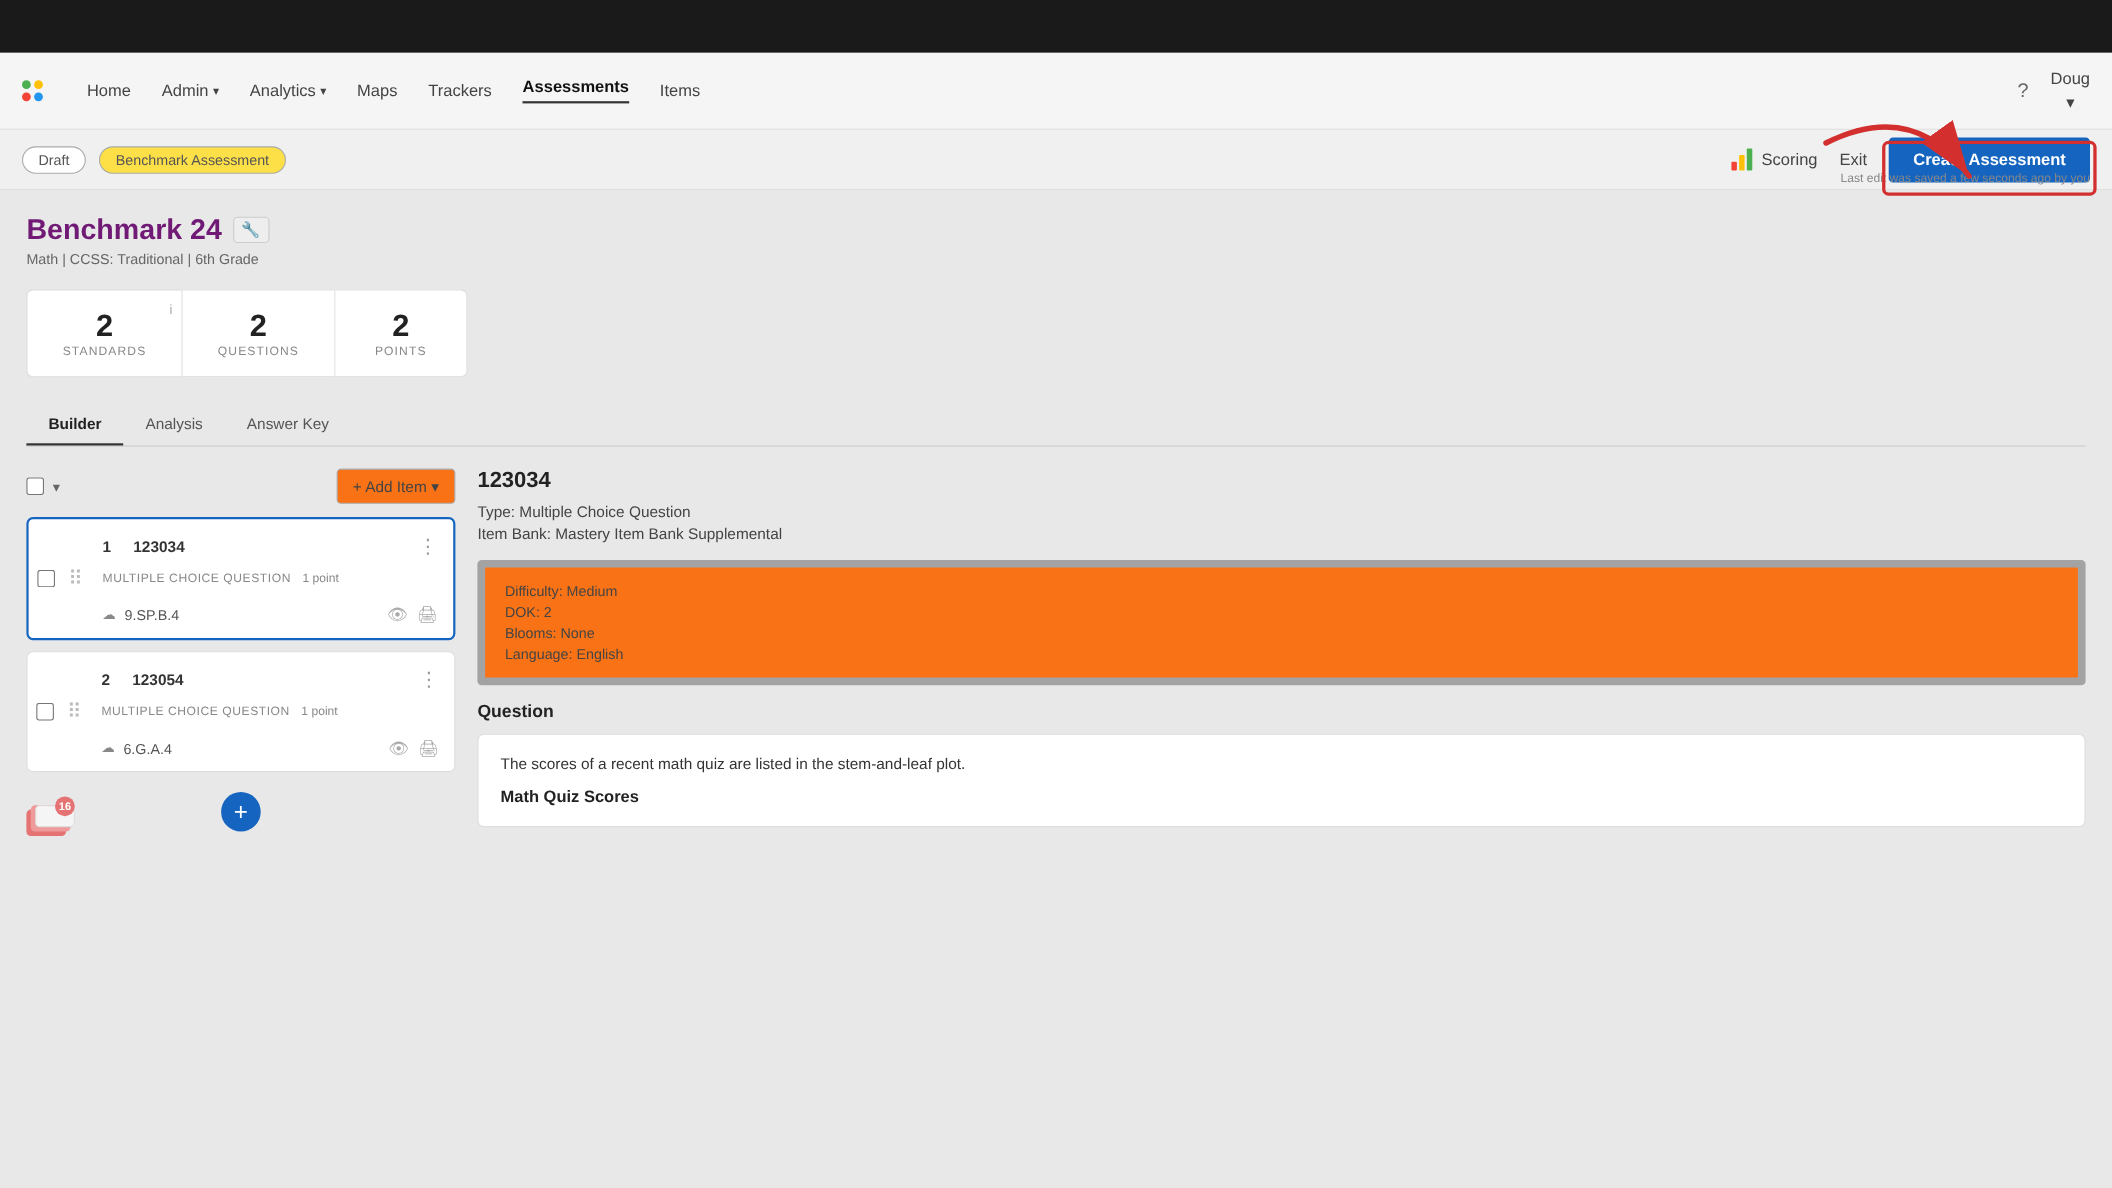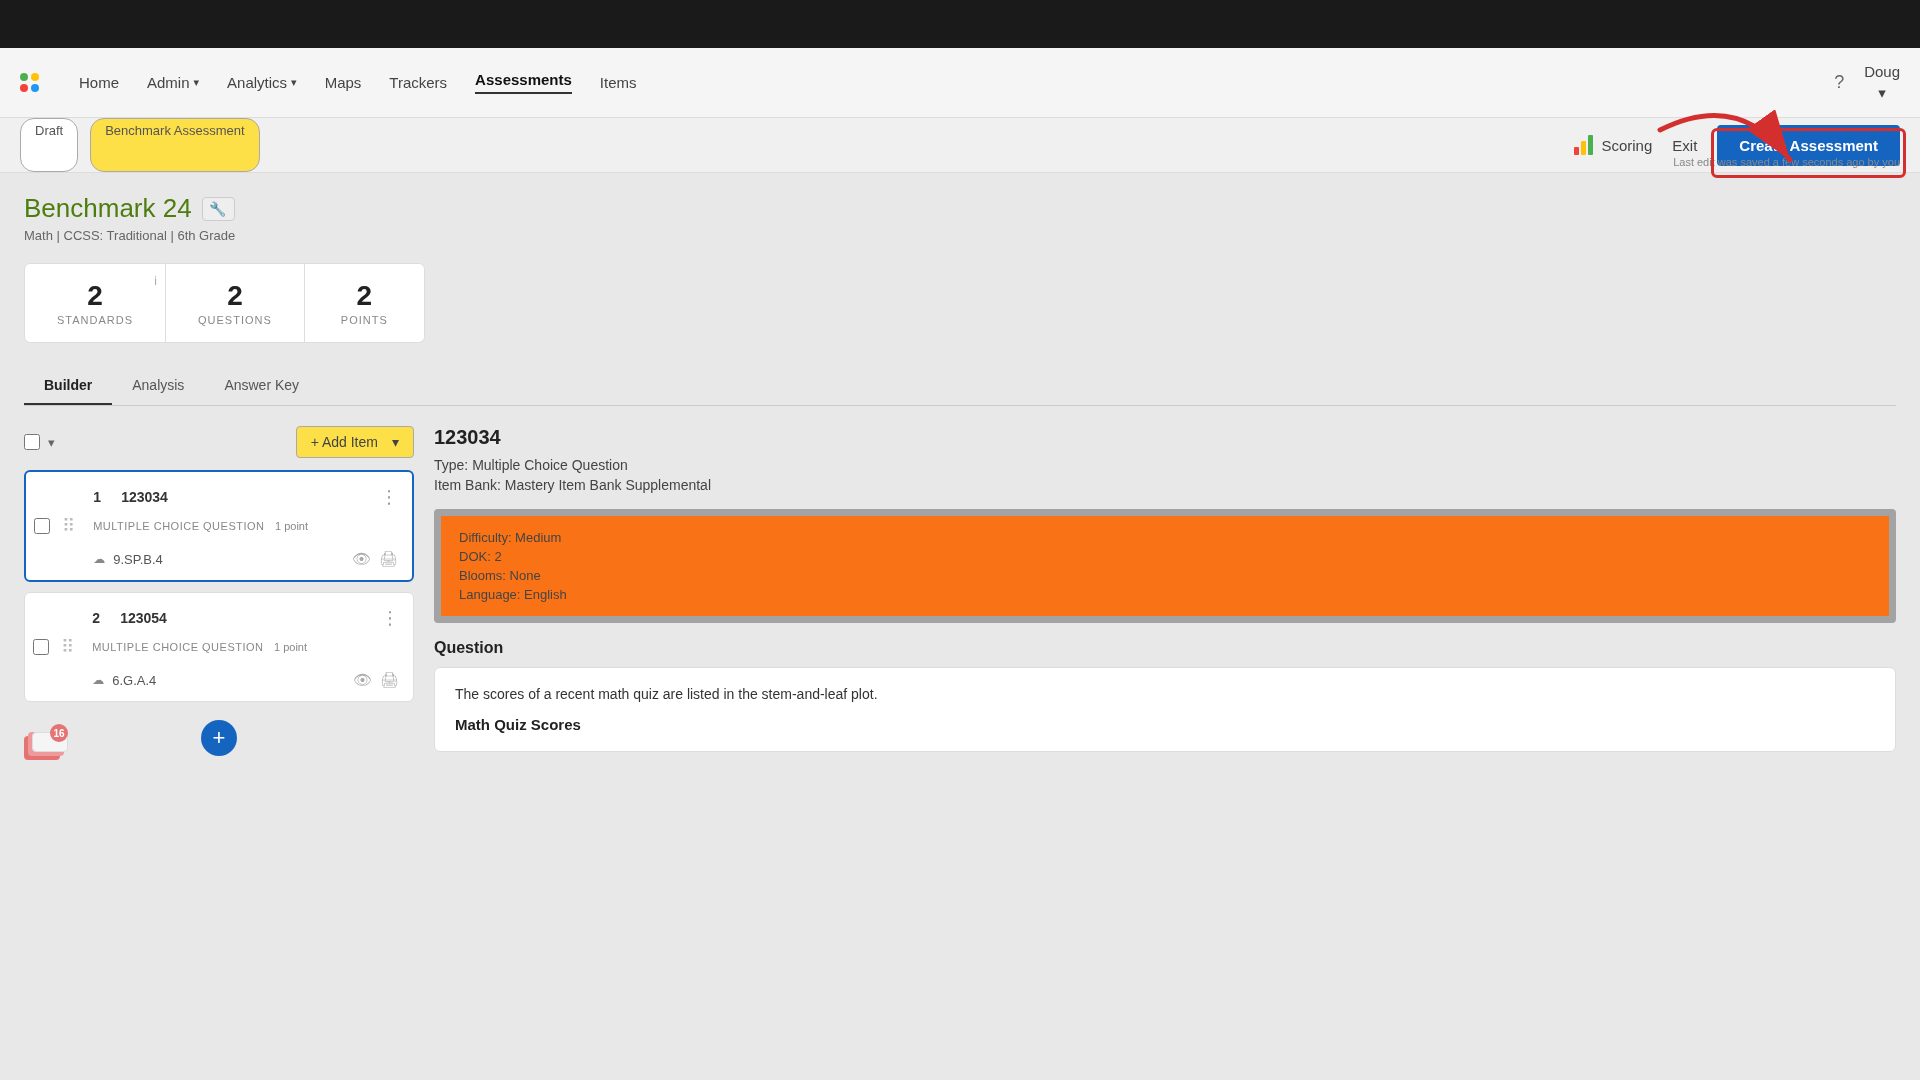--- a/index.html
+++ b/index.html
@@ -20,34 +20,34 @@
 
     .nav-items { display: flex; align-items: center; gap: 28px; flex: 1; }
     .nav-item { font-size: 15px; color: #444; cursor: pointer; text-decoration: none; white-space: nowrap; }
     .nav-item.active { color: #111; font-weight: 600; border-bottom: 2px solid #333; padding-bottom: 4px; }
     .nav-item-with-arrow { display: flex; align-items: center; gap: 4px; }
     .nav-right { display: flex; align-items: center; gap: 20px; margin-left: auto; }
     .nav-help { font-size: 18px; color: #666; cursor: pointer; }
     .nav-user { display: flex; align-items: center; gap: 4px; font-size: 15px; color: #444; cursor: pointer; flex-direction: column; }
 
     
-    .action-bar { background: #f0f0f0; border-bottom: 1px solid #ddd; height: 55px; display: flex; padding: 0 20px; gap: 12px; position: relative; }
+    .action-bar { background: #f0f0f0; border-bottom: 1px solid #ddd; height: 55px; display: flex; align-items: center; padding: 0 20px; gap: 12px; position: relative; }
     .badge-draft { background: white; border: 1px solid #aaa; border-radius: 14px; padding: 4px 14px; font-size: 13px; color: #555; }
     .badge-benchmark { background: #fde047; border: 1px solid #aaa; border-radius: 14px; padding: 4px 14px; font-size: 13px; color: #555; }
     .action-bar-right { margin-left: auto; display: flex; align-items: center; gap: 20px; }
     .scoring-btn { display: flex; align-items: center; gap: 8px; font-size: 15px; color: #444; cursor: pointer; }
     .exit-btn { font-size: 15px; color: #444; cursor: pointer; }
     .create-assessment-btn { background: #1565c0; color: white; border: 2px solid #1565c0; border-radius: 4px; padding: 10px 20px; font-size: 15px; font-weight: 600; cursor: pointer; white-space: nowrap; }
     .last-saved { position: absolute; bottom: 4px; right: 20px; font-size: 11px; color: #888; }
 
     
     .main { background: #e8e8e8; padding: 20px 24px; min-height: calc(1080px - 48px - 70px - 55px); }
 
     .assessment-title { display: flex; align-items: center; gap: 10px; margin-bottom: 4px; }
-    .assessment-title h1 { font-size: 26px; font-weight: 400; color: #4d7c0f; }
+    .assessment-title h1 { font-size: 26px; font-weight: 700; color: #701a75; }
     .edit-icon { background: #eee; border: 1px solid #ccc; border-radius: 4px; padding: 3px 7px; cursor: pointer; font-size: 14px; color: #555; }
     .assessment-subtitle { font-size: 13px; color: #666; margin-bottom: 20px; }
 
     
     .stats-row { display: flex; gap: 0; margin-bottom: 24px; }
     .stat-card { background: white; border: 1px solid #ddd; padding: 16px 32px; display: flex; flex-direction: column; align-items: center; min-width: 120px; position: relative; }
     .stat-card:first-child { border-radius: 6px 0 0 6px; }
     .stat-card:last-child { border-radius: 0 6px 6px 0; }
     .stat-card + .stat-card { border-left: none; }
     .stat-number { font-size: 28px; font-weight: 700; color: #222; }
@@ -60,21 +60,21 @@
     .tab.active { color: #222; font-weight: 600; border-bottom: 2px solid #333; }
 
     
     .content-area { display: flex; gap: 20px; }
 
     
     .left-panel { width: 390px; min-width: 390px; }
 
     .toolbar-row { display: flex; align-items: center; gap: 10px; margin-bottom: 12px; }
     .select-all-checkbox { width: 16px; height: 16px; border: 1px solid #aaa; border-radius: 3px; cursor: pointer; }
-    .add-item-btn { margin-left: auto; display: flex; align-items: center; gap: 14px; border: 1px solid #aaa; border-radius: 4px; padding: 7px 14px; font-size: 14px; color: #444; background: #fde047; cursor: pointer; }
+    .add-item-btn { margin-left: auto; display: flex; align-items: center; gap: 4px; border: 1px solid #aaa; border-radius: 4px; padding: 7px 14px; font-size: 14px; color: #444; background: #f97316; cursor: pointer; }
 
     
     .question-card { background: white; border: 1px solid #ddd; border-radius: 6px; margin-bottom: 10px; overflow: hidden; }
     .question-card.active { border: 2px solid #1565c0; }
     .question-card-header { display: flex; align-items: center; padding: 14px 14px 8px 14px; gap: 8px; }
     .q-number { font-size: 14px; font-weight: 700; color: #333; min-width: 20px; }
     .q-id { font-size: 14px; font-weight: 600; color: #333; flex: 1; }
     .q-menu { color: #999; cursor: pointer; font-size: 18px; }
     .question-card-sub { padding: 0 14px 8px 14px; }
     .q-type { font-size: 11px; color: #888; text-transform: uppercase; letter-spacing: 0.5px; }

